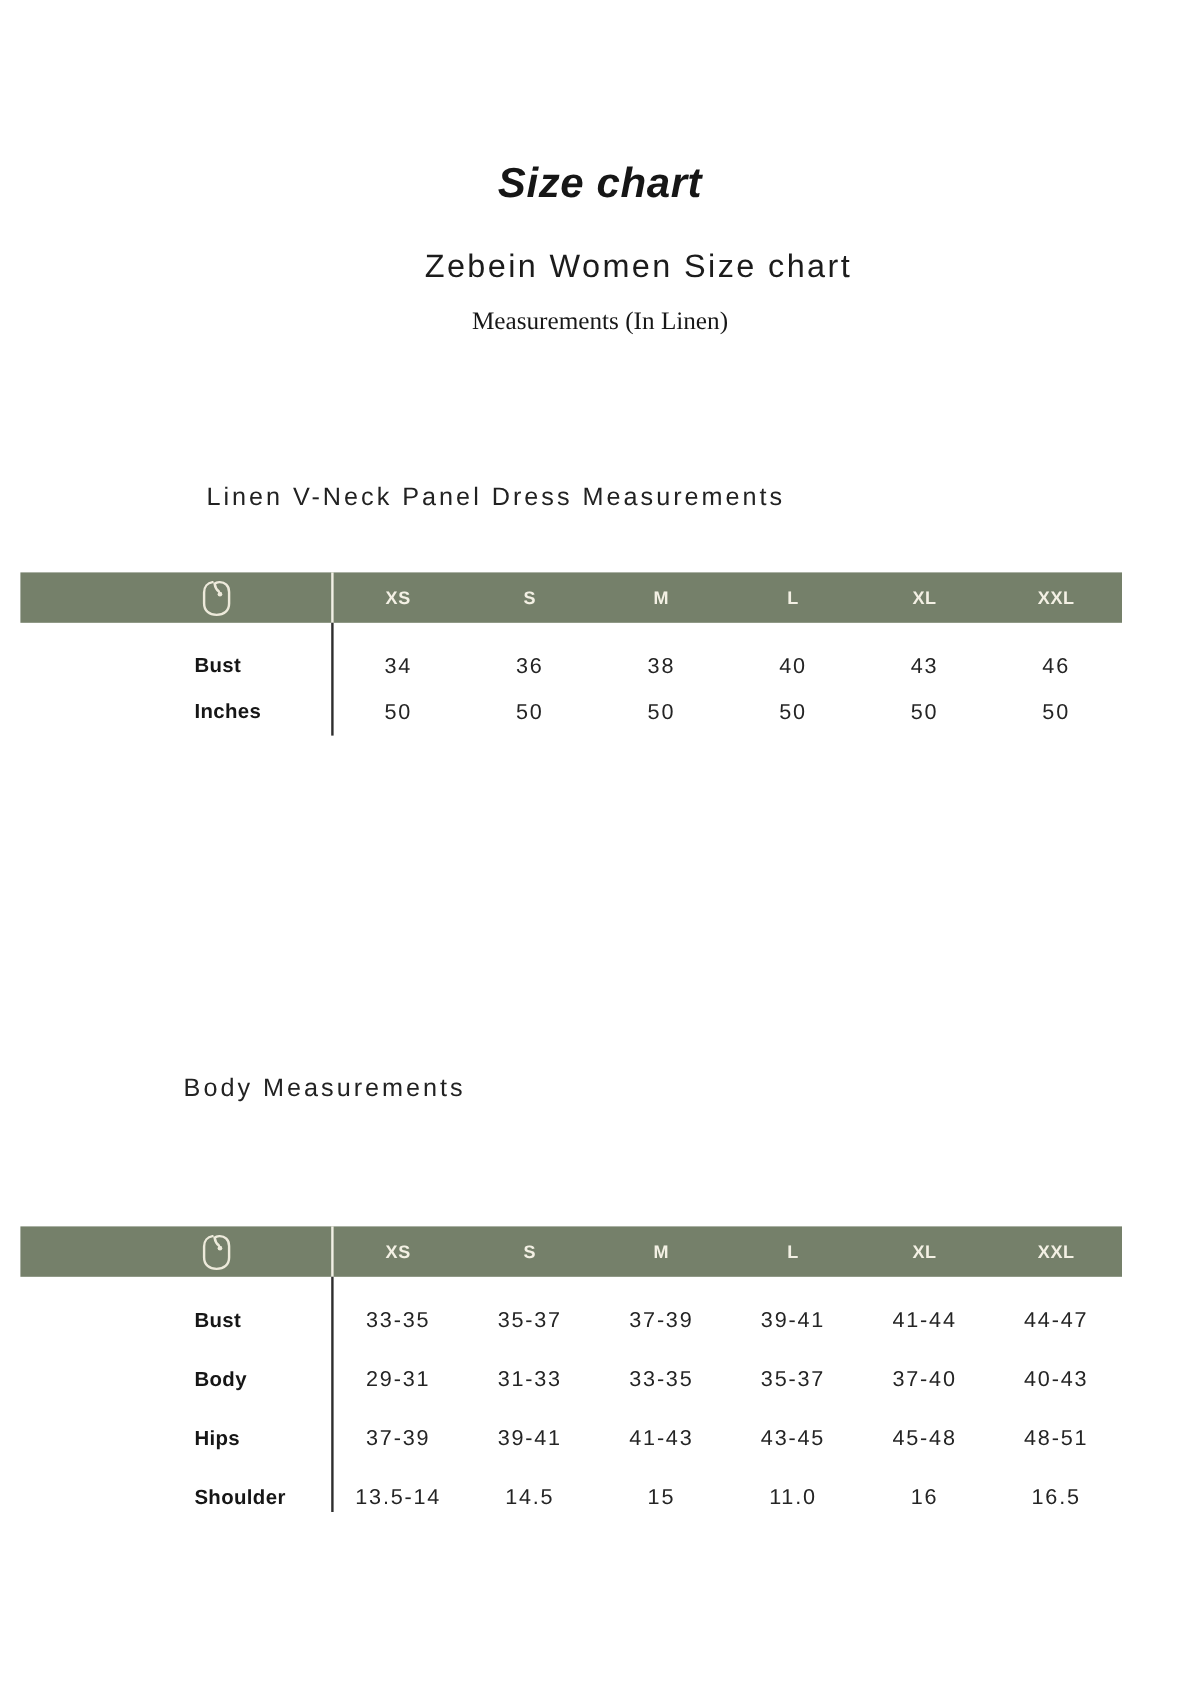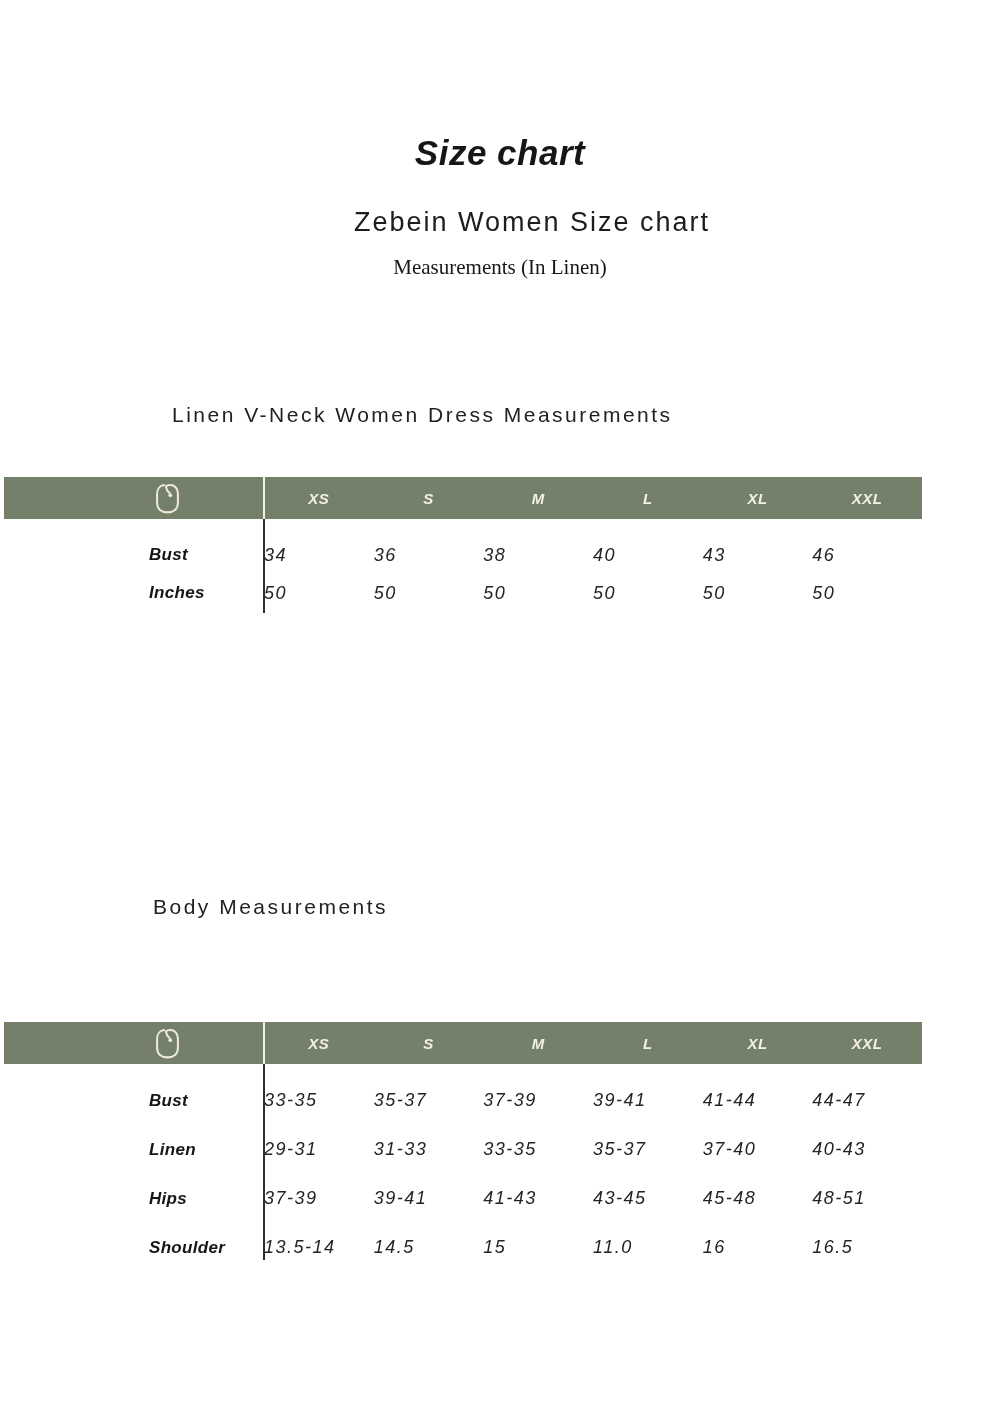--- a/index.html
+++ b/index.html
@@ -39,21 +39,21 @@
     font-size:21px;color:#171717;
   }
   .section-heading{
     position:absolute;
     font-size:21px;font-weight:400;letter-spacing:2.5px;
     color:#222222;white-space:nowrap;
   }
   .heading-1{top:403px;left:172px;}
   .heading-2{top:895px;left:153px;}
   .size-table{
-    position:absolute;left:4px;width:918px;font-style:italic;
+    position:absolute;left:17px;width:918px;
   }
   .table-1{top:477px;}
   .table-2{top:1022px;}
   .band{
     height:42px;background:var(--green);
     display:grid;grid-template-columns:260px repeat(6,1fr);
     align-items:center;
   }
   .icon-cell{
     display:flex;align-items:center;
@@ -75,21 +75,21 @@
     align-items:center;
   }
   .table-1 .trow{height:38px;}
   .table-2 .trow{height:49px;}
   .label-cell{
     padding-left:145px;
     font-size:17px;font-weight:700;letter-spacing:0.3px;
     color:#161616;white-space:nowrap;
   }
   .value-cell{
-    text-align:left;
+    text-align:center;
     font-size:18px;letter-spacing:1.5px;
     color:#242424;white-space:nowrap;
   }
   .divider-light{
     position:absolute;left:259px;top:0;width:2px;height:42px;
     background:#F2F0E5;
   }
   .divider-dark{
     position:absolute;left:259px;top:42px;width:2px;
     background:#2E2E2E;
@@ -99,21 +99,21 @@
 </style>
 </head>
 <body>
 
 <div class="page">
 
   <h1 class="title">Size chart</h1>
   <h2 class="subtitle">Zebein Women Size chart</h2>
   <div class="note">Measurements (In Linen)</div>
 
-  <h3 class="section-heading heading-1">Linen V-Neck Women Dress Measurements</h3>
+  <h3 class="section-heading heading-1">Linen V-Neck Panel Dress Measurements</h3>
 
   <div class="size-table table-1">
     <div class="band">
       <div class="icon-cell">
         <svg class="tape-icon" viewBox="0 0 28 34" width="27" height="33" aria-hidden="true">
           <path d="M10.5 3.1 C6.2 3.7 3.2 7.2 3.2 12 L3.2 21.6 C3.2 27.8 7.7 31.4 14 31.4 C20.3 31.4 24.8 27.8 24.8 21.6 L24.8 11.6 C24.8 6.4 21.2 2.9 16.3 3.1 C14.5 3.2 13.2 3.7 12.3 4.5 C12.7 7.4 13.9 9.6 16 11.2"></path>
           <circle cx="16.9" cy="13.5" r="2"></circle>
         </svg>
       </div>
       <div class="size-cell">XS</div>
@@ -168,21 +168,21 @@
       <div class="trow">
         <div class="label-cell">Bust</div>
         <div class="value-cell">33-35</div>
         <div class="value-cell">35-37</div>
         <div class="value-cell">37-39</div>
         <div class="value-cell">39-41</div>
         <div class="value-cell">41-44</div>
         <div class="value-cell">44-47</div>
       </div>
       <div class="trow">
-        <div class="label-cell">Linen</div>
+        <div class="label-cell">Body</div>
         <div class="value-cell">29-31</div>
         <div class="value-cell">31-33</div>
         <div class="value-cell">33-35</div>
         <div class="value-cell">35-37</div>
         <div class="value-cell">37-40</div>
         <div class="value-cell">40-43</div>
       </div>
       <div class="trow">
         <div class="label-cell">Hips</div>
         <div class="value-cell">37-39</div>

